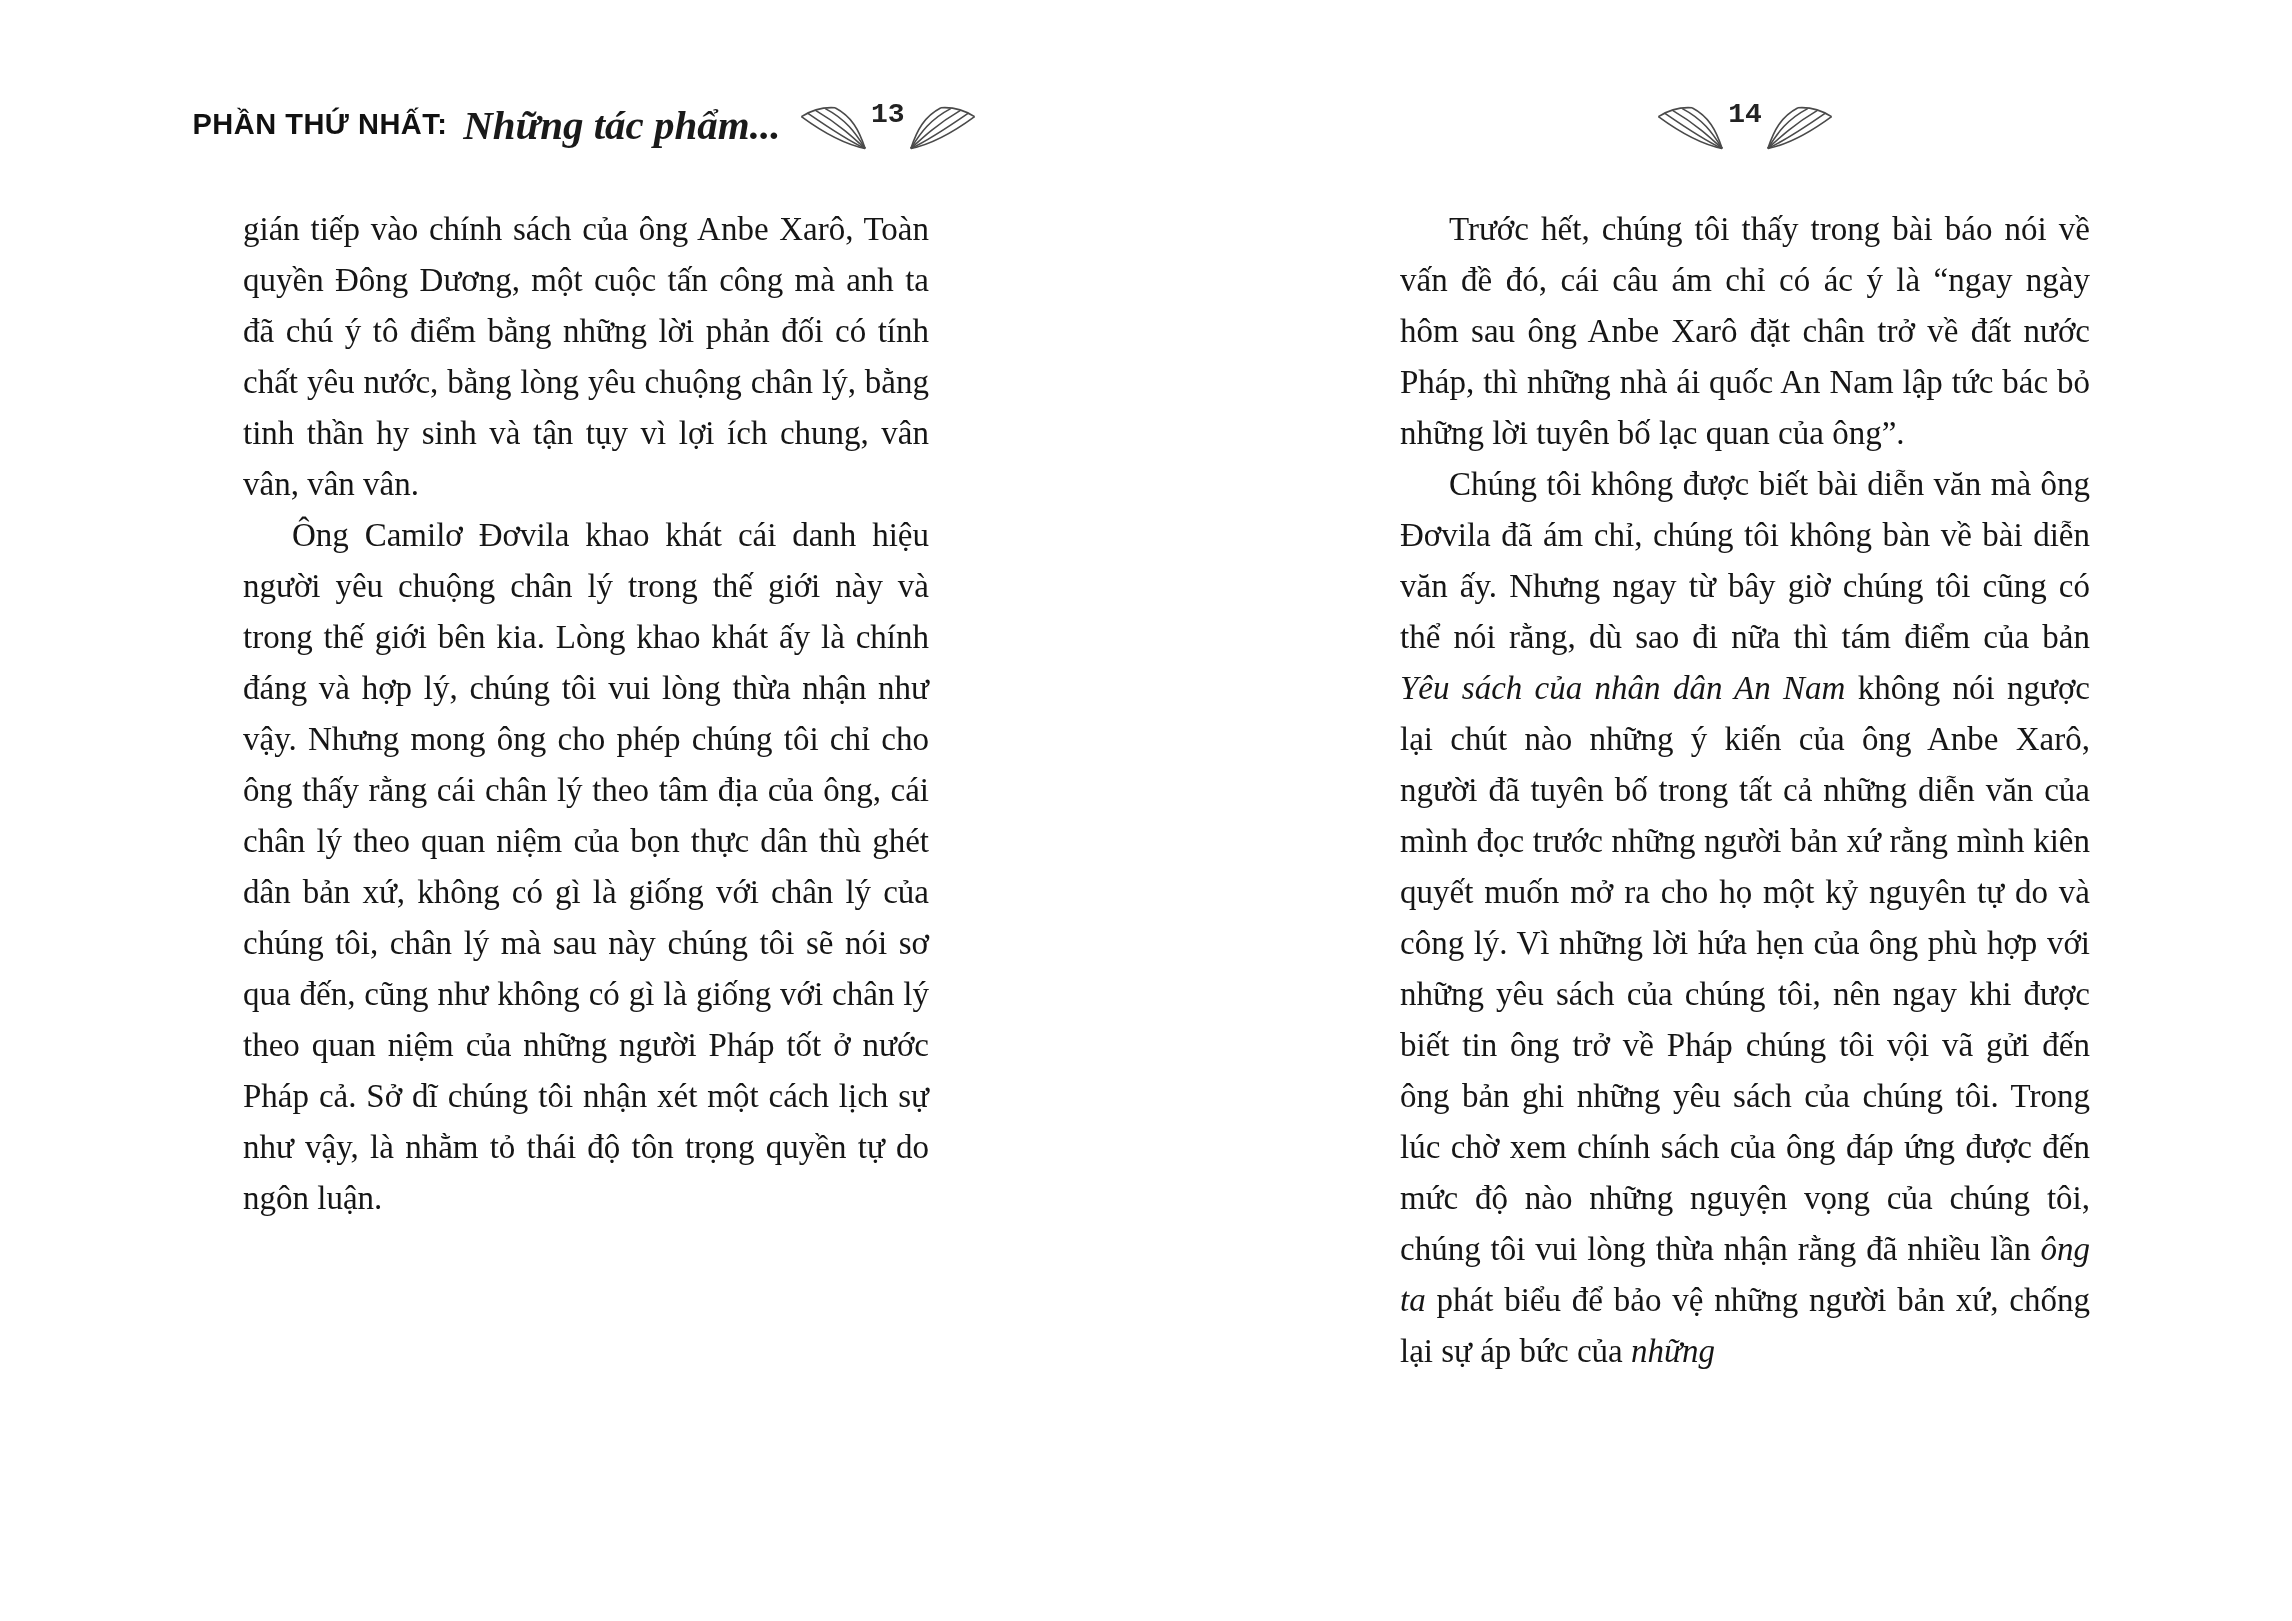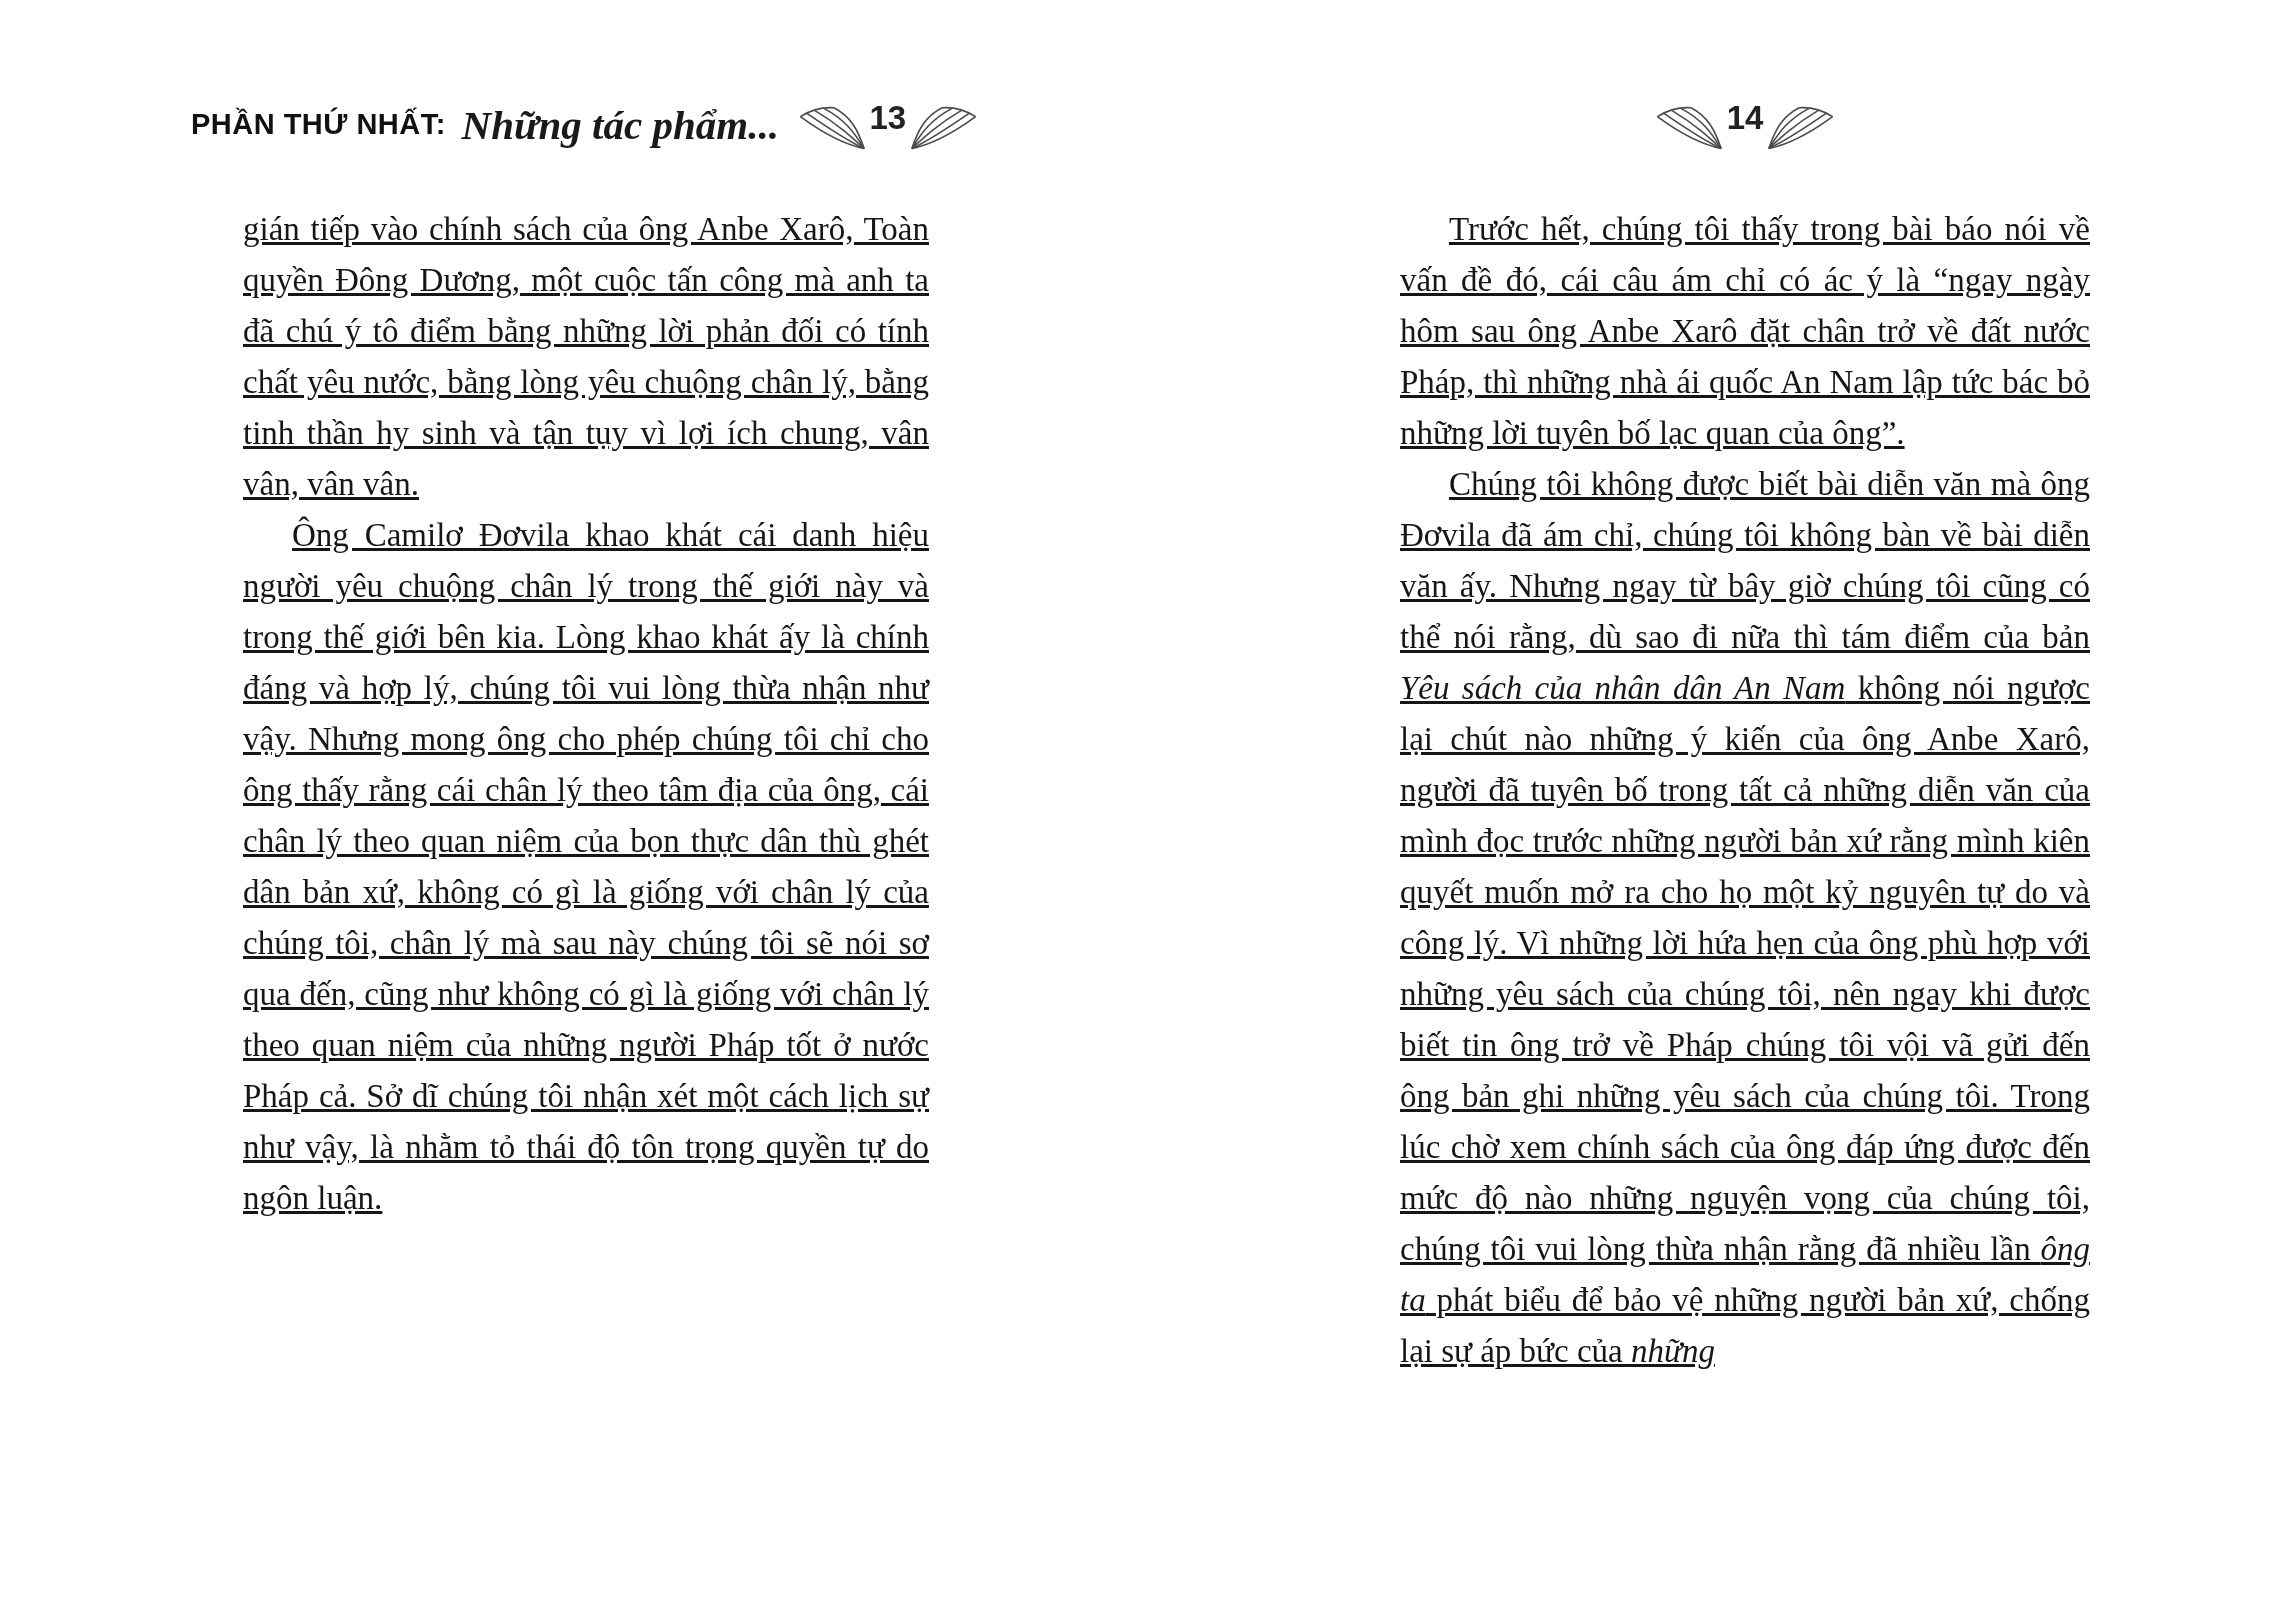--- a/index.html
+++ b/index.html
@@ -55,42 +55,41 @@
   }
 
   .ornament {
     display: inline-flex;
     align-items: flex-end;
     gap: 0;
     position: relative;
     height: 55px;
   }
   .ornament .page-num {
-    font-family: Liberation Sans, sans-serif;
+    font-family: Liberation Mono, monospace;
     font-weight: bold;
-    font-size: 33px;
+    font-size: 28px;
     color: #222;
     padding: 0 3.9px;
     align-self: flex-start;
     margin-top: 2px;
   }
   .wing { display: block; }
   .wing.right { transform: scaleX(-1); }
 
   .page-body {
     margin-top: 45px;
     font-size: 33px;
     line-height: 51px;
     text-align: justify;
     color: #161616;
   }
   .page-body p.para {
     margin: 0;
     padding: 0;
-    text-decoration: underline;
   }
   .page-body p.para.indent {
     text-indent: 49px;
   }
   .page-body em {
     font-style: italic;
   }
 </style>
 </head>
 <body>

